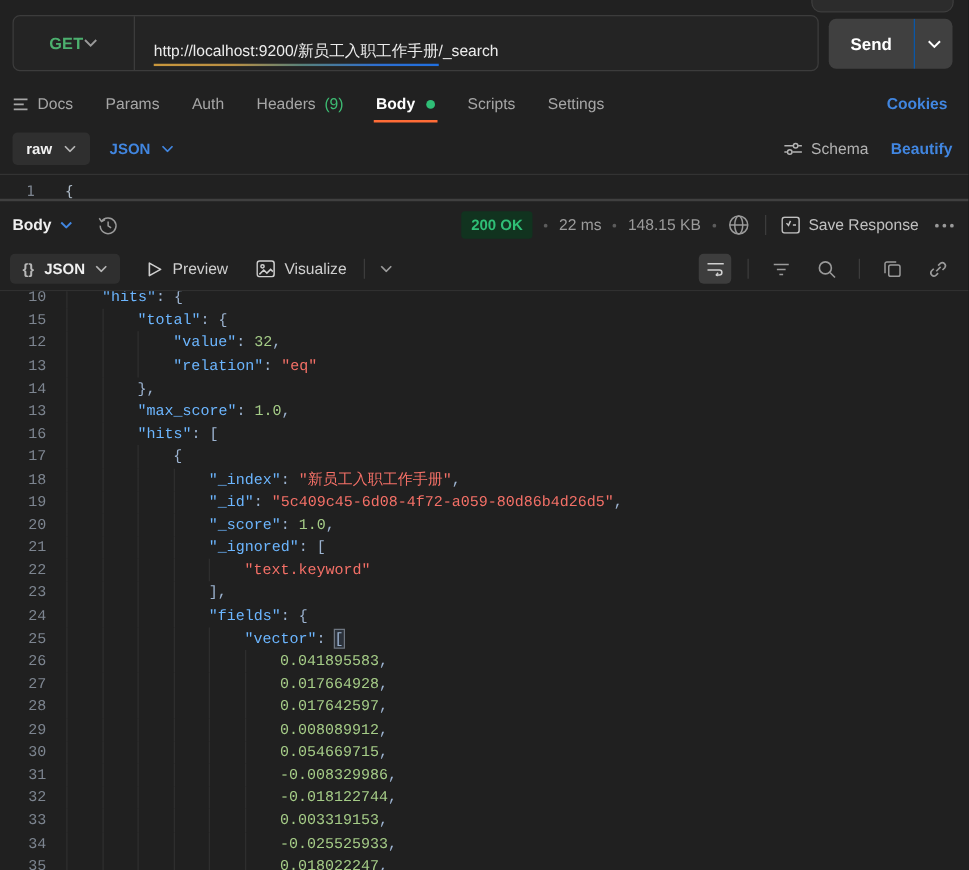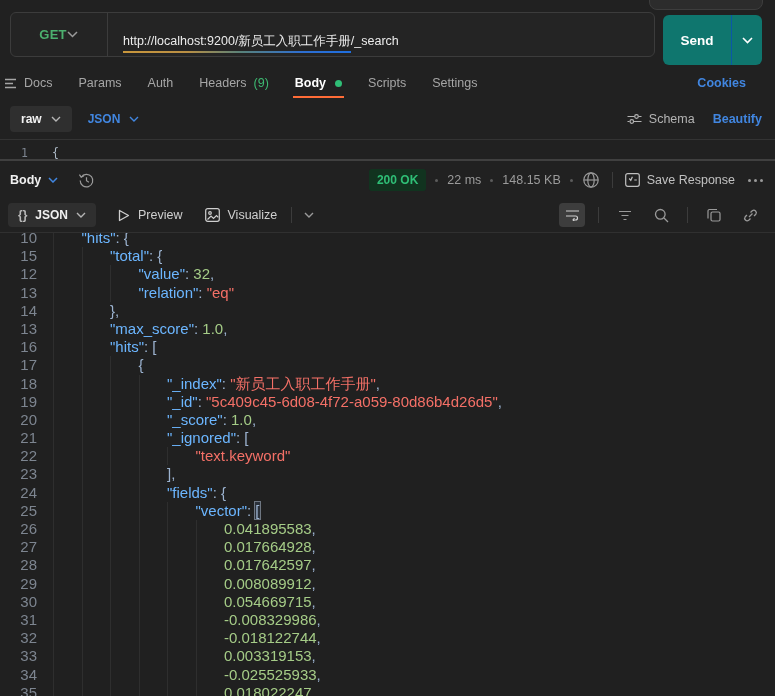--- a/index.html
+++ b/index.html
@@ -15,29 +15,29 @@
   .url-box{position:absolute;top:12px;left:10px;width:645px;height:45px;box-sizing:border-box;
            border:1px solid #3c3c3c;border-radius:6px;background:#242424;display:flex;align-items:center;}
   .method{display:flex;align-items:center;height:100%;padding:0 14px 0 13px;cursor:pointer;min-width:96px;
           box-sizing:border-box;justify-content:center;}
   .method .m-label{color:#4caf6e;font-weight:700;font-size:13px;letter-spacing:.2px;}
   .v-sep{width:1px;align-self:stretch;background:#3c3c3c;}
   .url-field{flex:1;padding:0 12px 0 15px;font-size:12.5px;color:#ececec;white-space:nowrap;overflow:hidden;}
   .url-main{position:relative;display:inline-block;padding-bottom:3px;
             background-image:linear-gradient(90deg,#c9973c 0%,#b98f44 28%,#58817a 52%,#2f6fd0 78%,#1f6fe0 100%);
             background-repeat:no-repeat;background-size:100% 2px;background-position:0 100%;margin-top:16px;}
-  .send{position:absolute;top:15px;right:13px;height:50px;display:flex;background:#0f766e;border-radius:6px;
+  .send{position:absolute;top:15px;right:13px;height:40px;display:flex;background:#404040;border-radius:6px;
         overflow:hidden;cursor:pointer;}
   .send .send-main{width:68px;display:flex;align-items:center;justify-content:center;color:#fff;
                    font-weight:700;font-size:13.5px;}
   .send .send-arrow{width:30px;display:flex;align-items:center;justify-content:center;border-left:1px solid #0a57a8;color:#fff;}
 
   
-  .tabs{position:absolute;top:68px;left:0;right:16px;height:30px;display:flex;align-items:center;
-        padding-left:4px;color:#a6a6a6;font-size:12.5px;}
+  .tabs{position:absolute;top:68px;left:0;right:4px;height:30px;display:flex;align-items:center;
+        padding-left:10px;color:#a6a6a6;font-size:12.5px;}
   .tab{display:flex;align-items:center;gap:7px;margin-right:26px;cursor:pointer;position:relative;height:100%;}
   .tab.active{color:#fff;font-weight:600;}
   .tab.active .underline{position:absolute;left:-2px;right:-2px;bottom:0px;height:2px;background:#ff6c37;}
   .tab .count{color:#3dba72;}
   .tab .dot{width:7px;height:7px;border-radius:50%;background:#2fbe76;margin-left:2px;}
   .cookies{position:absolute;right:13px;top:0;height:100%;display:flex;align-items:center;
            color:#4186e0;font-weight:600;cursor:pointer;font-size:12.5px;}
 
   
   .body-bar{position:absolute;top:104px;left:0;right:0;height:30px;display:flex;align-items:center;padding-left:10px;}
@@ -77,21 +77,21 @@
   .vb-item{display:flex;align-items:center;gap:8px;color:#cfcfcf;margin-left:22px;cursor:pointer;font-size:12.5px;}
   .vb-sep{width:1px;height:16px;background:#3c3c3c;margin-left:14px;}
   .vb-chev{margin-left:12px;color:#9a9a9a;cursor:pointer;}
   .viewer-right{position:absolute;right:12px;top:0;height:100%;display:flex;align-items:center;gap:10px;color:#9a9a9a;}
   .icon-btn{display:flex;align-items:center;justify-content:center;width:26px;height:24px;border-radius:4px;cursor:pointer;}
   .icon-btn.active{background:#3d3d3d;color:#d0d0d0;}
   .hr3{position:absolute;top:232px;left:0;right:0;height:1px;background:#303030;}
 
   
   .code{position:absolute;top:233px;left:0;right:0;bottom:0;overflow:hidden;
-        font-family:Liberation Sans, sans-serif;font-size:15px;line-height:18.2px;background:#202020;}
+        font-family:Liberation Mono, monospace;font-size:12px;line-height:18.2px;background:#202020;}
   .cl{display:flex;height:18.2px;white-space:pre;}
   .cl:first-child{margin-top:-4px;}
   .ln{width:37px;flex:none;text-align:right;color:#7d8590;}
   .lc{margin-left:16px;}
   .g{display:inline-block;width:27.5px;height:18.2px;border-left:1px solid #2e2e2e;vertical-align:top;}
   .tk{color:#6cb6ff;}
   .ts{color:#f47067;}
   .tn{color:#a5cc87;}
   .tp{color:#9cb3d0;}
   .tb{color:#9cb3d0;outline:1px solid #6e7681;background:#2b313a;}

